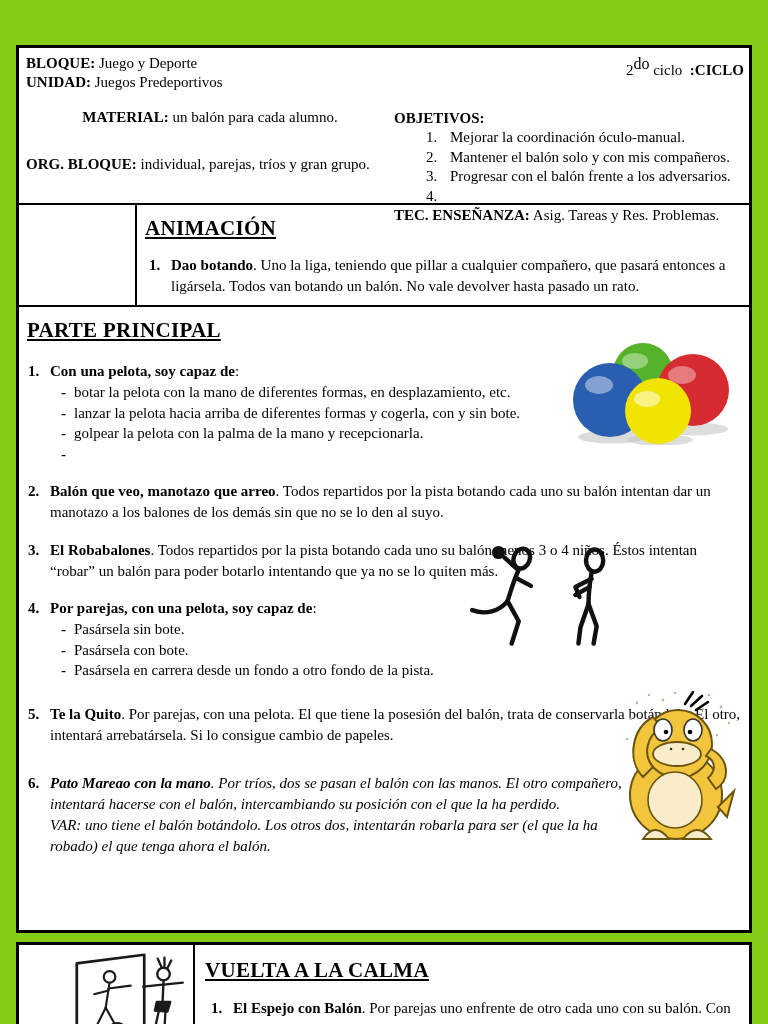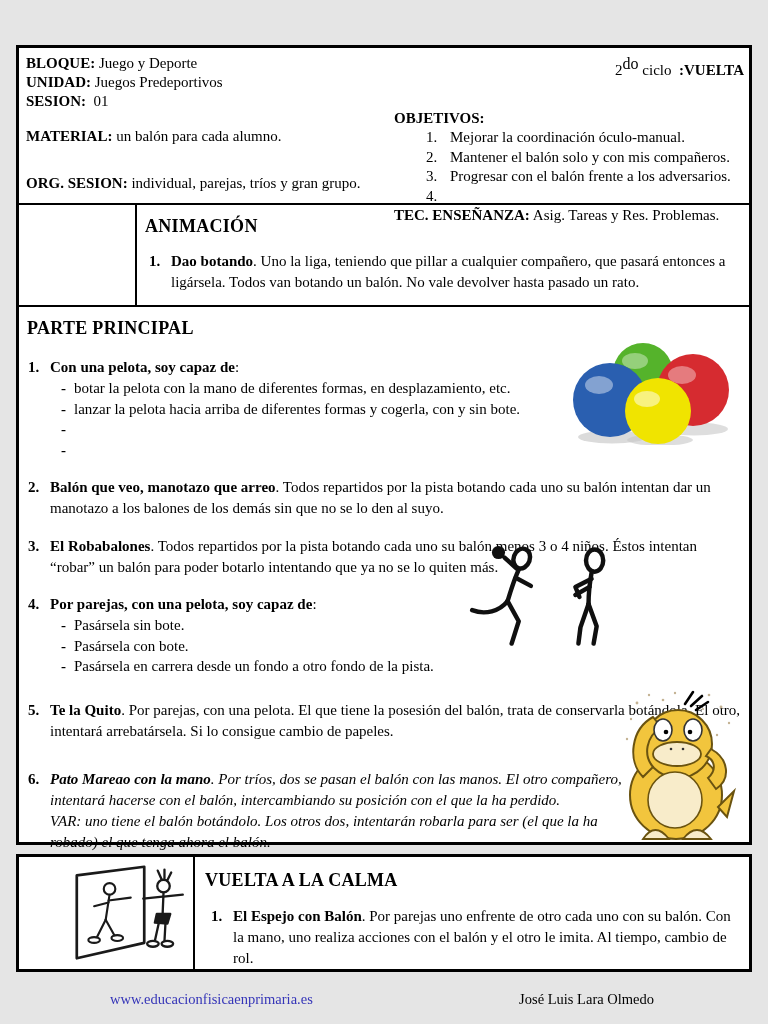--- a/index.html
+++ b/index.html
@@ -1,50 +1,50 @@
 <!DOCTYPE html>
 <html><head>
 <meta charset="utf-8">
 <style>
   * { margin:0; padding:0; box-sizing:border-box; }
   html,body { background:#ffffff; }
   .page {
-    width:768px; height:1024px; position:relative; background:#e5e5e5;
+    width:768px; height:1024px; position:relative; background:#84cc16;
     font-family:"Liberation Serif","DejaVu Serif",serif; color:#000;
     overflow:hidden;
   }
   .content { position:absolute; left:16px; top:45px; width:736px; }
 
   
   .main-table { border:3px solid #000; background:#fff; }
 
   .header-row { display:flex; border-bottom:2px solid #000; height:157px; padding:6px 3px 0 7px; }
   .header-left { width:368px; font-size:15px; line-height:19px; }
   .header-left p { margin:0; }
-  .gap-material { margin-top:16px !important; }
+  .gap-material { margin-top:16px !important;text-align:center; }
   .gap-org { margin-top:28px !important; }
   .header-right { flex:1; font-size:15px; line-height:19.5px; padding-right:2px; }
   .align-r { text-align:right; }
   sup { font-size:16px; }
   .obj-title { margin-top:28px; font-weight:bold; }
   .obj-item { display:flex; padding-left:32px; }
   .obj-num { width:24px; flex-shrink:0; }
 
   .animacion-row { display:flex; border-bottom:2px solid #000; height:102px; }
   .anim-spacer { width:118px; border-right:2px solid #000; flex-shrink:0; }
   .anim-cell { flex:1; padding:11px 8px 0 8px; }
 
-  .section-title { display:inline-block; font-size:18px; font-weight:bold; letter-spacing:.3px; }
+  .section-title { display:inline-block; font-size:21px; font-weight:bold; text-decoration:underline; letter-spacing:.3px; }
 
   .item { display:flex; font-size:15px; line-height:21px; }
   .item-num { width:26px; padding-left:4px; font-weight:bold; flex-shrink:0; }
   .anim-item { margin-top:14px; }
   .anim-item .itext { max-width:660px; }
 
-  .parte-row { position:relative; height:535px; padding:11px 4px 0 8px; font-size:15px; }
+  .parte-row { position:relative; height:623px; padding:11px 4px 0 8px; font-size:15px; }
   .pp-item { margin-top:14px; }
   .pp-item .item-num { width:23px; padding-left:1px; }
   .bullet { display:flex; line-height:20.5px; }
   .bullet .dash { width:24px; padding-left:11px; font-weight:bold; flex-shrink:0; }
   #pp-item1 .itext { max-width:515px; }
   #pp-item1 { margin-top:18px; }
   #pp-item2 { margin-top:17px; }
   #pp-item3 { margin-top:17px; }
   #pp-item4 { margin-top:16px; }
   #pp-item4 .itext { max-width:400px; }
@@ -78,26 +78,25 @@
 
 <div class="page">
   <div class="content">
 
     <div class="main-table">
 
       <div class="header-row">
         <div class="header-left">
           <p><b>BLOQUE:</b> <span>Juego y Deporte</span></p>
           <p><b>UNIDAD:</b> <span>Juegos Predeportivos</span></p>
-          <p><b>SESION:</b>&nbsp; <span>01</span></p>
           <p class="gap-material"><b>MATERIAL:</b> <span>un balón para cada alumno.</span></p>
-          <p class="gap-org"><b>ORG. SESION:</b> <span>individual, parejas, tríos y gran grupo.</span></p>
+          <p class="gap-org"><b>ORG. BLOQUE:</b> <span>individual, parejas, tríos y gran grupo.</span></p>
         </div>
         <div class="header-right">
-          <p class="align-r"><span>2</span><sup>do</sup> <span>ciclo</span>&nbsp; <b>:VUELTA</b></p>
+          <p class="align-r"><span>2</span><sup>do</sup> <span>ciclo</span>&nbsp; <b>:CICLO</b></p>
           <p class="obj-title">OBJETIVOS:</p>
           <div class="obj-item">
               <span class="obj-num">1.</span>
               <span>Mejorar la coordinación óculo-manual.</span>
             </div>
           <div class="obj-item">
               <span class="obj-num">2.</span>
               <span>Mantener el balón solo y con mis compañeros.</span>
             </div>
           <div class="obj-item">
@@ -132,20 +131,21 @@
             <div class="bullet">
                 <span class="dash">-</span>
                 <span>botar la pelota con la mano de diferentes formas, en desplazamiento, etc.</span>
               </div>
             <div class="bullet">
                 <span class="dash">-</span>
                 <span>lanzar la pelota hacia arriba de diferentes formas y cogerla, con y sin bote.</span>
               </div>
             <div class="bullet">
                 <span class="dash">-</span>
+                <span>golpear la pelota con la palma de la mano y recepcionarla.</span>
               </div>
             <div class="bullet">
                 <span class="dash">-</span>
               </div>
           </div>
         </div>
 
         <div class="item pp-item" id="pp-item2">
           <span class="item-num">2.</span>
           <div class="itext"><b>Balón que veo, manotazo que arreo</b><span>. Todos repartidos por la pista botando cada uno su balón intentan dar un manotazo a los balones de los demás sin que no se lo den al suyo.</span></div>

